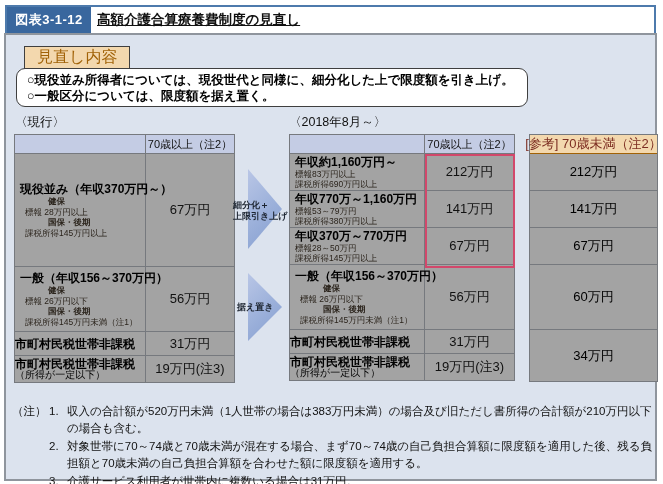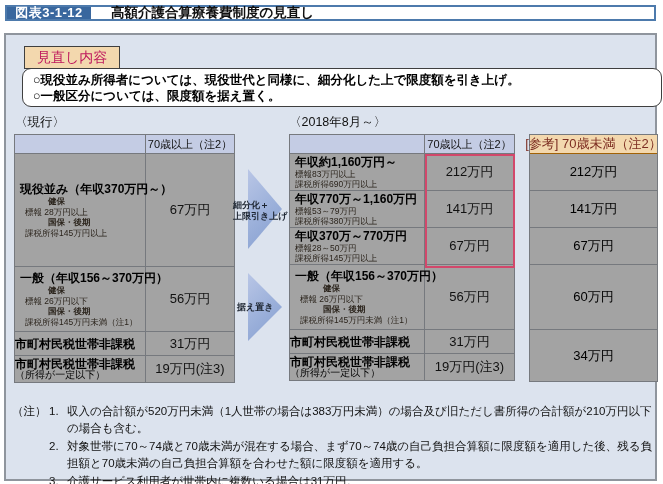--- a/index.html
+++ b/index.html
@@ -1,35 +1,35 @@
 <!DOCTYPE html>
 <html><head>
 <meta charset="utf-8">
 <style>
   * { margin:0; padding:0; box-sizing:border-box; }
   html,body { background:#fff; }
   body { font-family:"Liberation Sans","DejaVu Sans",sans-serif; color:#000; }
   .stage { position:relative; width:663px; height:484px; background:#fff; overflow:hidden; }
 
   
-  .titlebar { position:absolute; left:5px; top:5px; width:651px; height:16px;
+  .titlebar { position:absolute; left:5px; top:5px; width:651px; height:30px;
               border:2px solid #4d7aac; background:#fff; display:flex; align-items:stretch; }
   .fig-label { width:84px; background:#39679e; color:#fff; font-weight:bold; font-size:13px;
                display:flex; align-items:center; justify-content:center; letter-spacing:.5px; }
-  .fig-title { flex:1; display:flex; align-items:center; padding-left:20px;
-               font-weight:bold; font-size:13.5px; color:#111; }
+  .fig-title { flex:1; display:flex; align-items:center; padding-left:6px;
+               font-weight:bold; font-size:13.5px; color:#111;text-decoration:underline; }
 
   
   .panel { position:absolute; left:4px; top:33px; width:653px; height:448px;
            background:#dce3ee; border:2px solid #8f959d; }
 
   .tab { position:absolute; left:18px; top:11px; height:23px; padding:0 12px; z-index:2;
-         background:#f3d8ae; border:1.5px solid #3f3f3f; font-size:14px; color:#be185d;
+         background:#f3d8ae; border:1.5px solid #3f3f3f; font-size:16px; color:#a16207;
          display:flex; align-items:center; }
-  .bullets-box { position:absolute; left:16px; top:33px; width:640px; height:39px;
+  .bullets-box { position:absolute; left:10px; top:33px; width:512px; height:39px;
                  background:#fff; border:1.5px solid #3f3f3f; border-radius:9px;
                  padding:3px 10px; }
   .bullet { font-size:12.5px; font-weight:bold; line-height:16px; white-space:nowrap; }
 
   .caption { position:absolute; font-size:12.5px; color:#111; white-space:nowrap; }
   .cap-current { left:9px;  top:79px; }
   .cap-new     { left:283px; top:79px; }
 
   
   .tbl { position:absolute; background:#a3a3a3; border:1px solid #76797e; }

